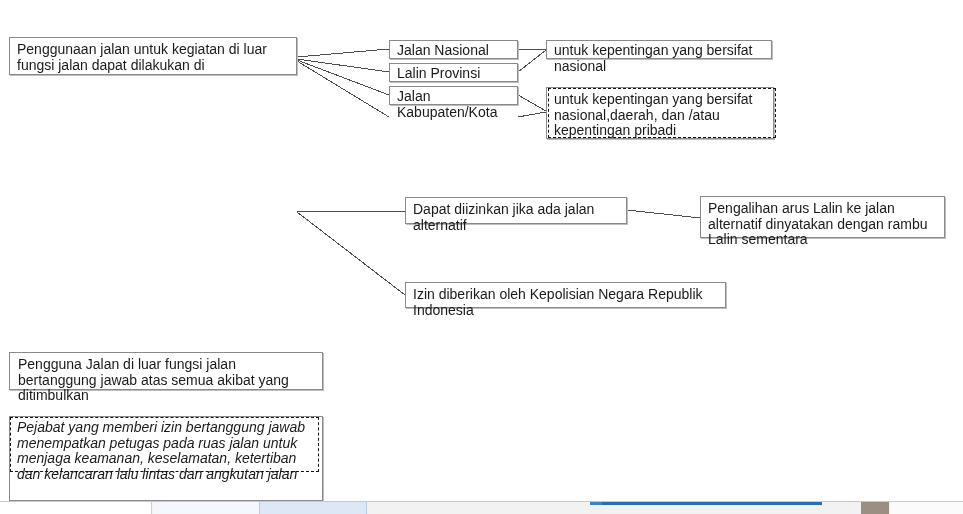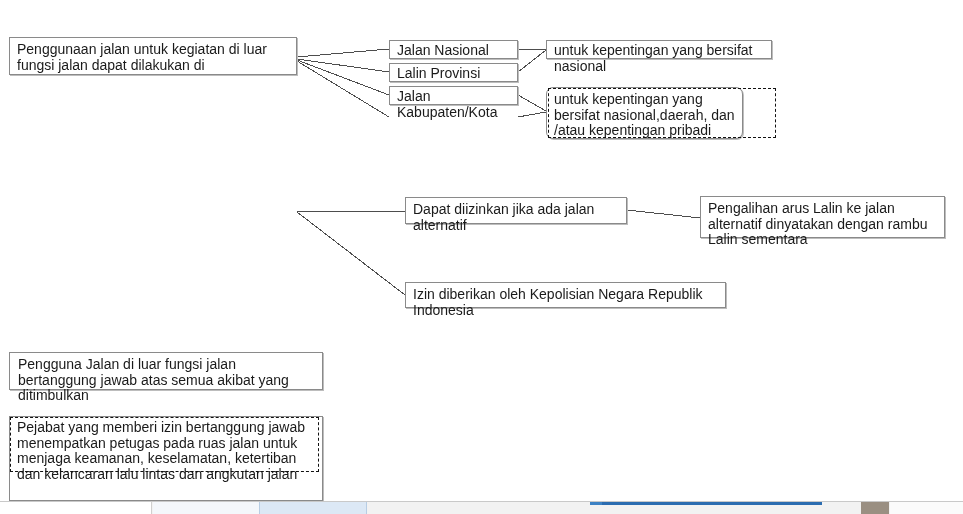--- a/index.html
+++ b/index.html
@@ -134,21 +134,21 @@
 
   <div class="node slim" style="left:389px; top:86px; width:129px; height:19px;">
     <span>Jalan Kabupaten/Kota</span>
   </div>
 
 
   <div class="node slim" style="left:546px; top:40px; width:226px; height:19px;">
     <span>untuk kepentingan yang bersifat nasional</span>
   </div>
 
-  <div class="node" style="left:546px; top:87px; width:197px; height:52px;border-radius:7px;">
+  <div class="node" style="left:546px; top:87px; width:228px; height:52px;">
     <span>untuk kepentingan yang bersifat nasional,daerah, dan /atau kepentingan pribadi</span>
   </div>
 
   <div class="dashed-sel" style="left:548px; top:88px; width:228px; height:50px;"></div>
 
 
   <div class="node" style="left:405px; top:197px; width:222px; height:27px;">
     <span>Dapat diizinkan jika ada jalan alternatif</span>
   </div>
 
@@ -157,21 +157,21 @@
   </div>
 
   <div class="node" style="left:405px; top:282px; width:321px; height:26px;">
     <span>Izin diberikan oleh Kepolisian Negara Republik Indonesia</span>
   </div>
 
   <div class="node" style="left:9px; top:352px; width:314px; height:38px;padding-left:8px;">
     <span>Pengguna Jalan di luar fungsi jalan bertanggung jawab atas semua akibat yang ditimbulkan</span>
   </div>
 
-  <div class="node" style="left:9px; top:416px; width:314px; height:85px; padding-top:3px;">
+  <div class="node" style="left:9px; top:416px; width:314px; height:85px; padding-top:3px;font-style:italic;">
     <span>Pejabat yang memberi izin bertanggung jawab menempatkan petugas pada ruas jalan untuk menjaga keamanan, keselamatan, ketertiban dan kelancaran lalu lintas dan angkutan jalan</span>
   </div>
 
   <div class="dashed-sel" style="left:10px; top:417px; width:309px; height:55px;"></div>
 
 </div>
 
 <div id="bottom-strip">
   <div class="seg tab-a"></div>
   <div class="seg tab-b"></div>

